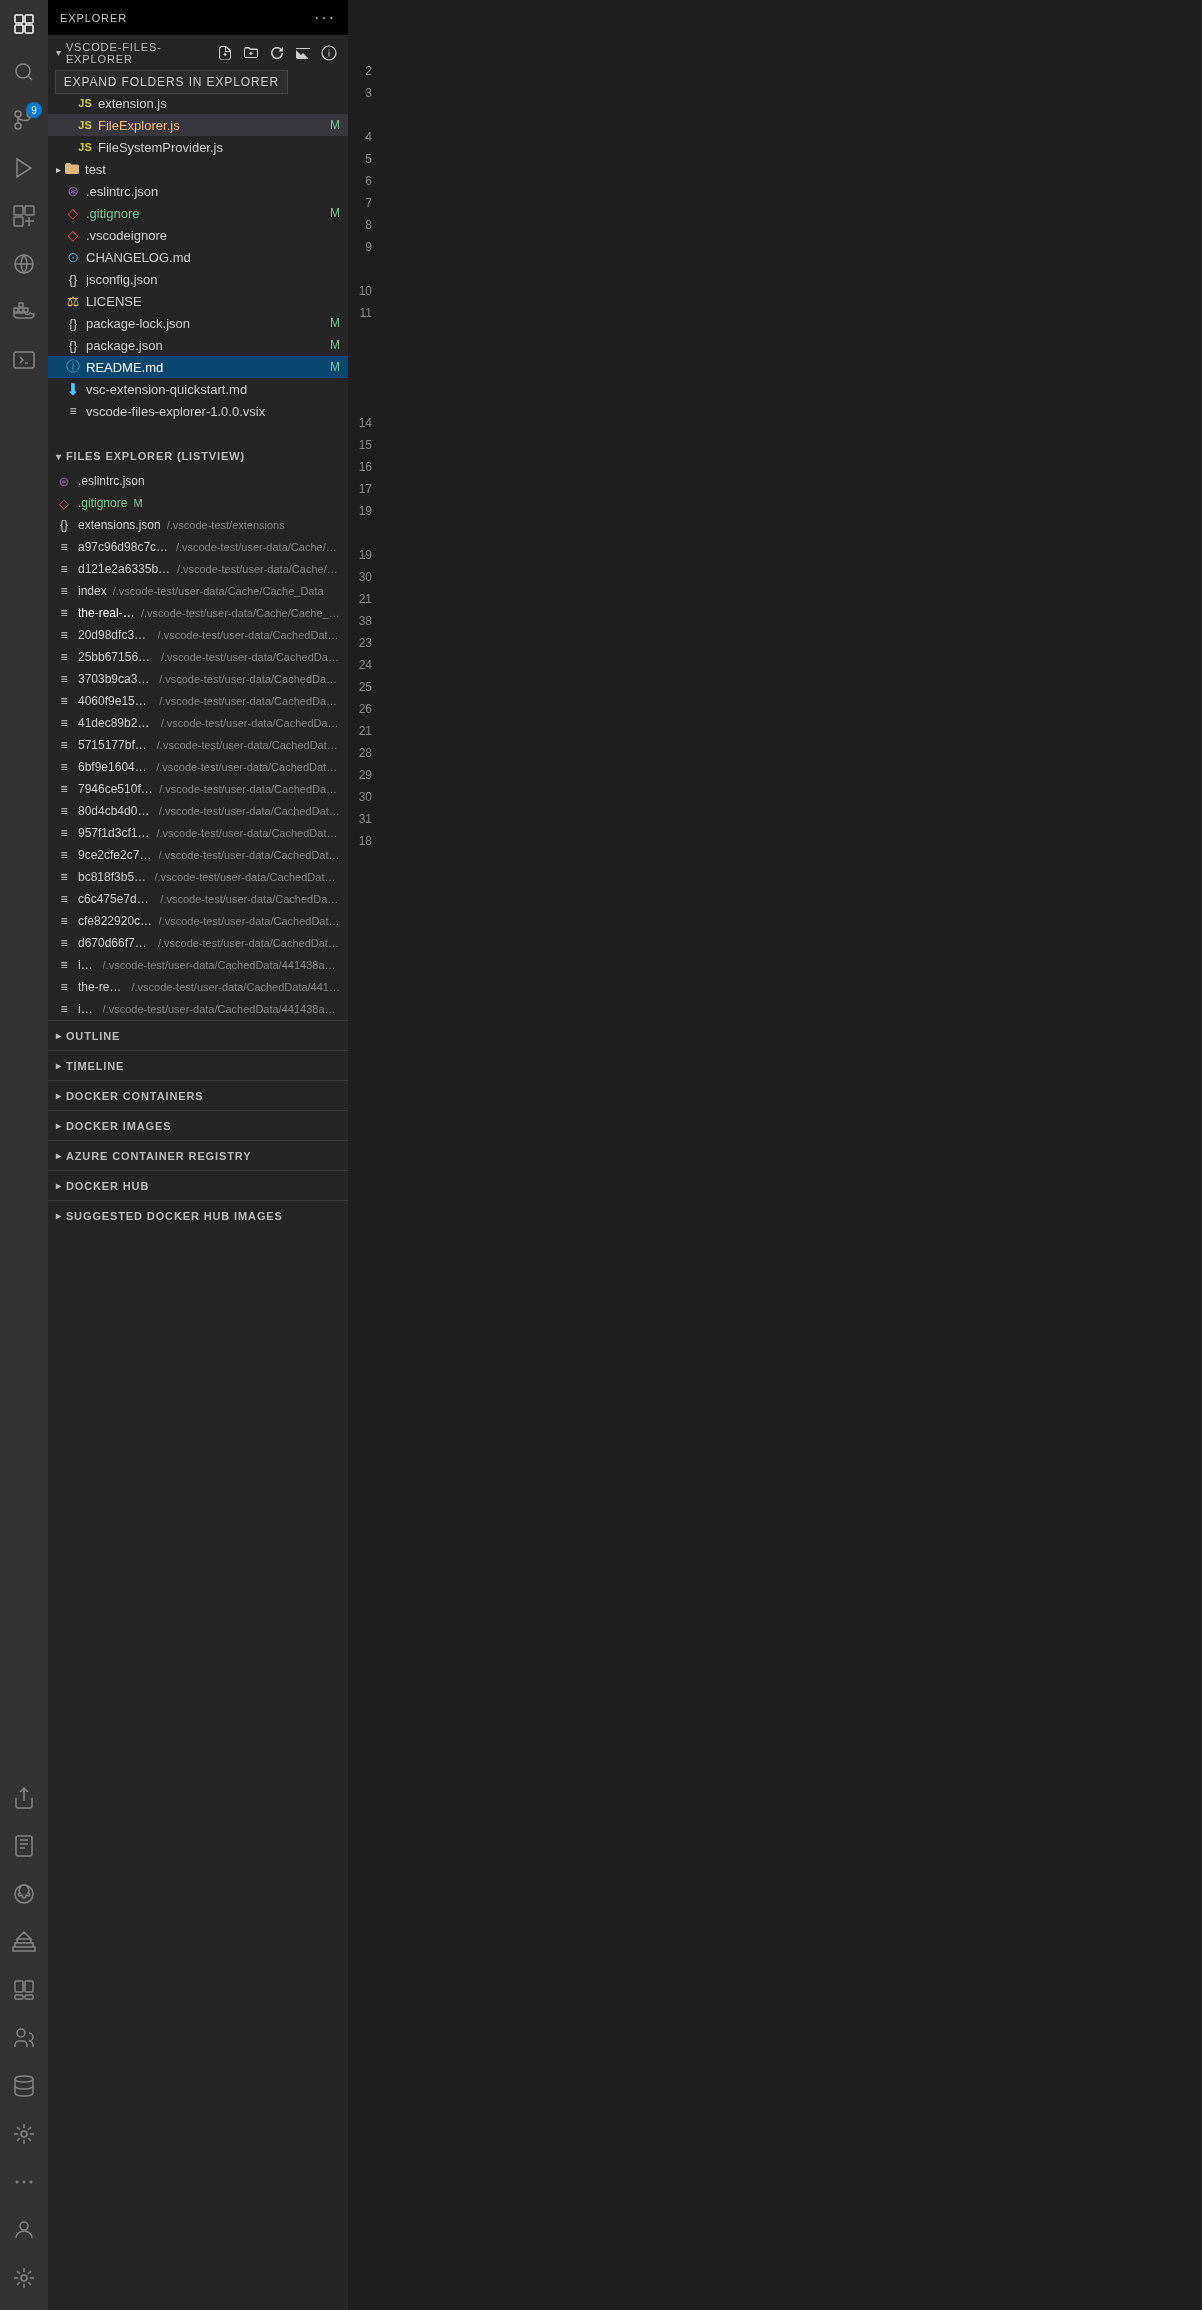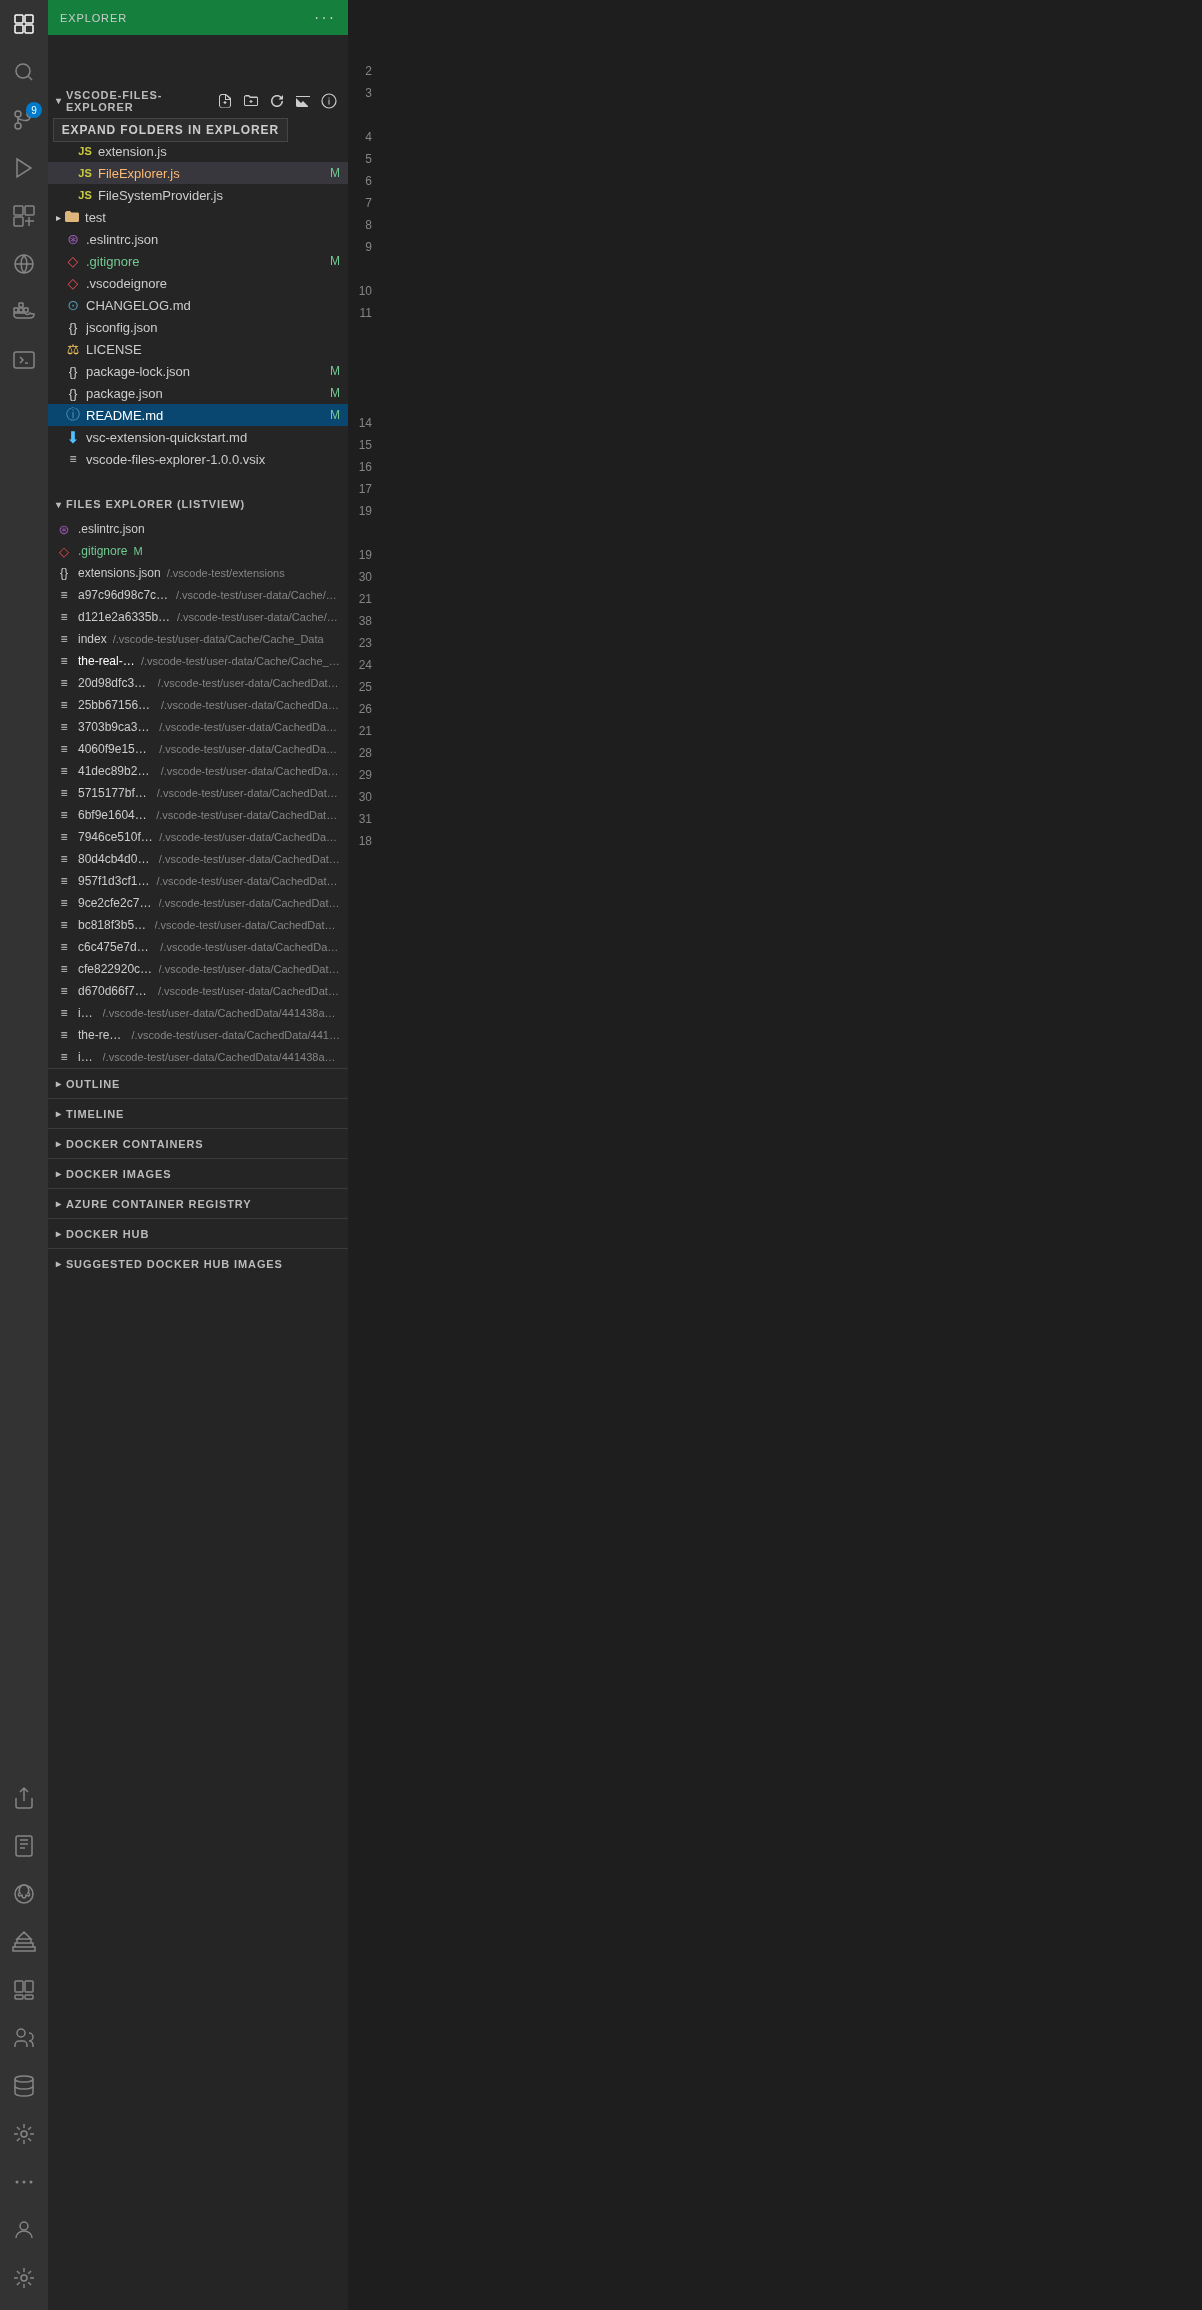--- a/index.html
+++ b/index.html
@@ -69,24 +69,23 @@
       overflow: hidden;
     }
     .sidebar-header {
       display: flex;
       align-items: center;
       justify-content: space-between;
       padding: 0 8px;
       height: 35px;
       color: #bbbbbb;
       font-size: 11px;
-      font-weight: 700;
+      font-weight: 400;
       letter-spacing: 0.08em;
       text-transform: uppercase;
-      margin-top: 48px;
     }
     .sidebar-header-icons {
       display: flex;
       gap: 4px;
     }
     .sidebar-header-icon {
       width: 22px;
       height: 22px;
       display: flex;
       align-items: center;
@@ -198,21 +197,21 @@
     
     .main-area {
       flex: 1;
       background: #1e1e1e;
       overflow: hidden;
     }
 
     
     .top-bar {
       height: 35px;
-      background: #15803d;
+      background: #000000;
       display: flex;
       align-items: center;
       padding: 0 12px;
       font-size: 12px;
       color: #cccccc;
       justify-content: space-between;
     }
     .top-bar-title { font-size: 11px; text-transform: uppercase; letter-spacing: 0.08em; }
 
     

